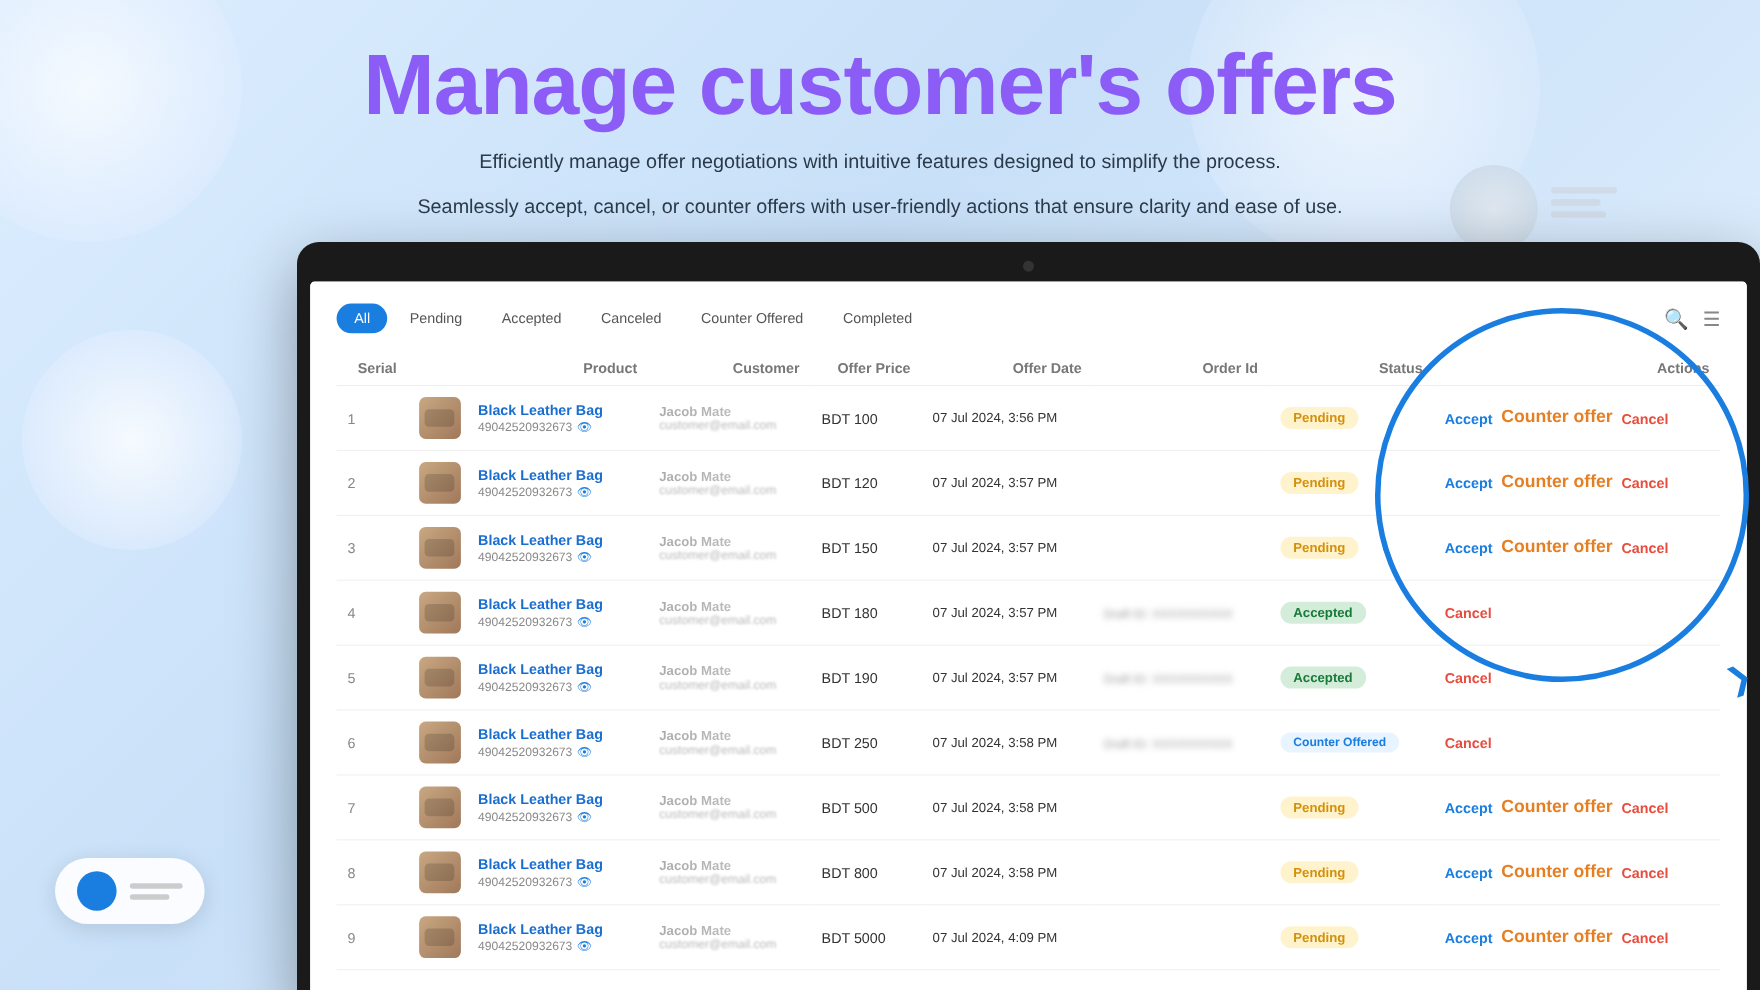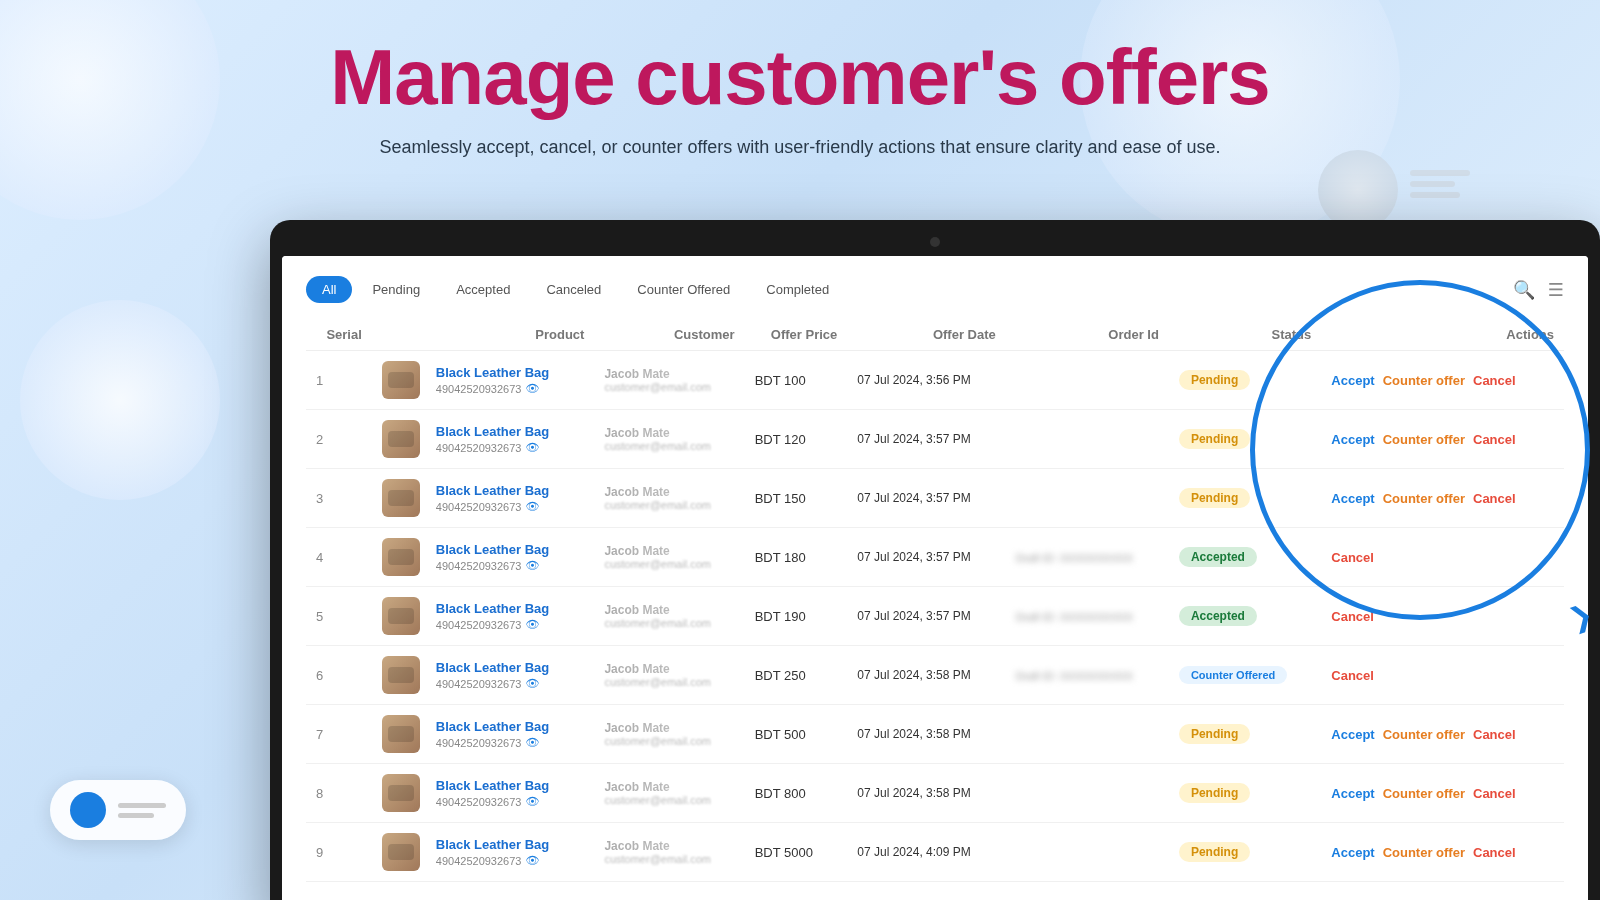--- a/index.html
+++ b/index.html
@@ -38,21 +38,21 @@
     
     .hero {
       position: relative;
       z-index: 10;
       text-align: center;
       padding-top: 35px;
     }
     .hero-title {
       font-size: 78px;
       font-weight: 900;
-      color: #be185d;
+      color: #8b5cf6;
       line-height: 1.1;
       letter-spacing: -1px;
     }
     .hero-subtitle {
       font-size: 18px;
       color: #2a3a4a;
       margin-top: 12px;
       line-height: 1.6;
     }
 
@@ -237,21 +237,21 @@
       color: #1a7ee0;
       font-weight: 600;
       font-size: 13px;
       cursor: pointer;
       background: none;
       border: none;
     }
     .action-counter {
       color: #e67e22;
       font-weight: 600;
-      font-size: 13px;
+      font-size: 16px;
       cursor: pointer;
       background: none;
       border: none;
     }
     .action-cancel {
       color: #e74c3c;
       font-weight: 600;
       font-size: 13px;
       cursor: pointer;
       background: none;
@@ -347,20 +347,21 @@
   <span class="deco-circle-big"></span>
   <span class="deco-lines">
     <div class="deco-line" style="width:60px;"></div>
     <div class="deco-line" style="width:45px;"></div>
     <div class="deco-line" style="width:50px;"></div>
   </span>
 </div>
 
 <div class="hero">
   <h1 class="hero-title">Manage customer's offers</h1>
+  <p class="hero-subtitle">Efficiently manage offer negotiations with intuitive features designed to simplify the process.</p>
   <p class="hero-subtitle">Seamlessly accept, cancel, or counter offers with user-friendly actions that ensure clarity and ease of use.</p>
 </div>
 
 <div class="laptop-wrap">
   <div class="laptop-outer">
     <div class="laptop-camera-bar">
       <div class="laptop-camera"></div>
     </div>
     <div class="laptop-screen">
       <div class="screen-content">

